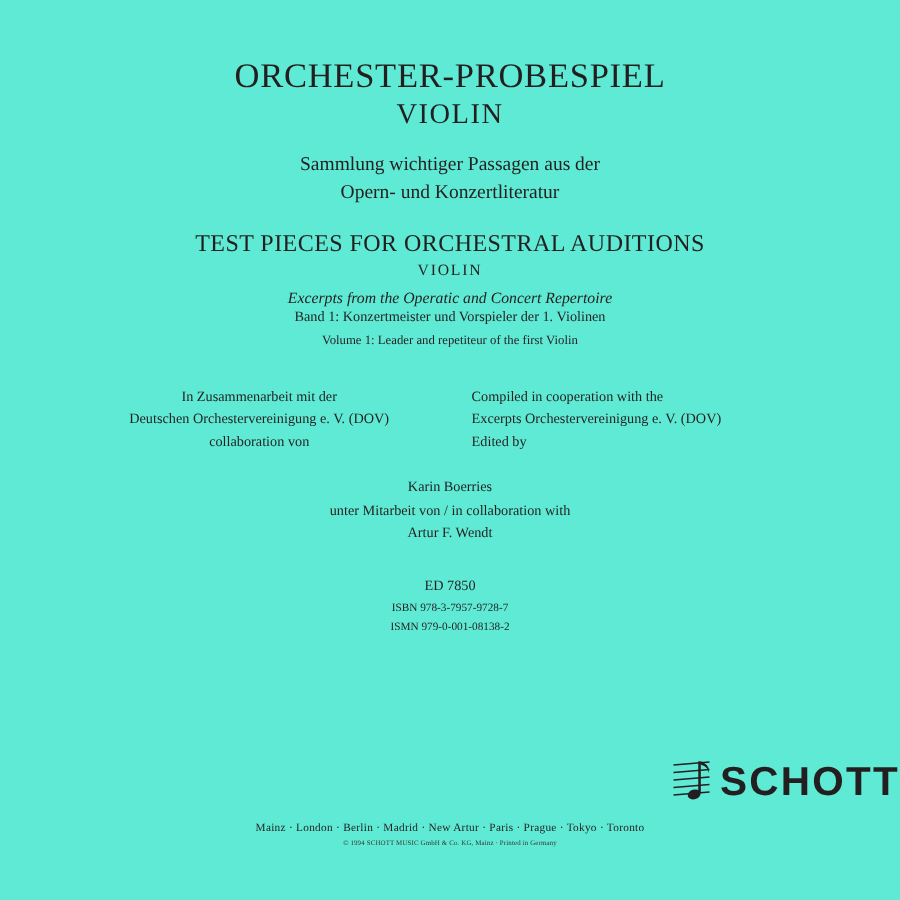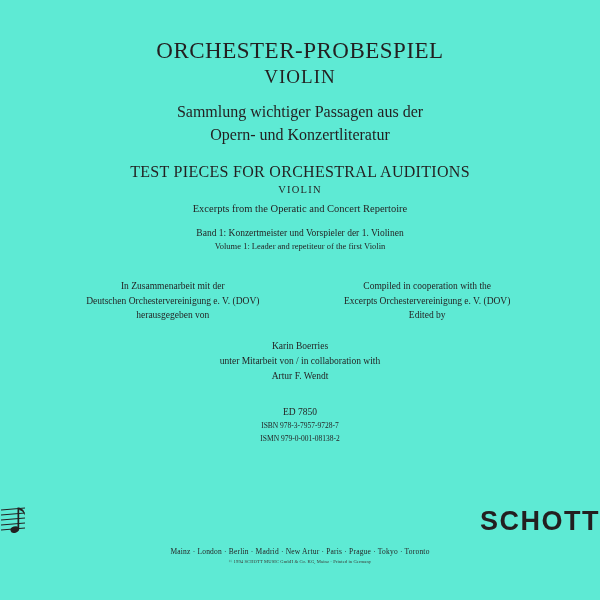--- a/index.html
+++ b/index.html
@@ -40,39 +40,39 @@
     line-height: 1.1;
   }
   .title-instrument {
     font-size: 19px;
     letter-spacing: 1px;
     margin-bottom: 12px;
     font-weight: normal;
     line-height: 1.1;
   }
   .subtitle-de {
-    font-size: 16px;
+    font-size: 13px;
     line-height: 1.45;
     margin-bottom: 16px;
   }
   .title-en {
     font-size: 16px;
     letter-spacing: 0.3px;
     margin-bottom: 3px;
     font-weight: normal;
     line-height: 1.15;
   }
   .instrument-en {
     font-size: 10.5px;
     letter-spacing: 1.2px;
     margin-bottom: 8px;
   }
   .subtitle-en {
     font-size: 10.5px;
-    margin-bottom: 12px;
+    font-style: italic;
   }
   .band-line {
     font-size: 9.5px;
     line-height: 1.5;
   }
   .band-line.second {
     font-size: 8.5px;
   }
   .cols {
     display: flex;
@@ -82,21 +82,21 @@
     line-height: 1.55;
   }
   .col {
     width: 47%;
     font-family: Liberation Serif, serif;
   }
   .col.left {
     text-align: center;
   }
   .col.right {
-    text-align: center;
+    text-align: left;
   }
   .editors {
     margin-top: 16px;
     font-size: 9.5px;
     line-height: 1.6;
   }
   .edition {
     margin-top: 20px;
     font-size: 9.5px;
     line-height: 1.5;
@@ -109,21 +109,21 @@
   .logo-area {
     position: absolute;
     left: 0;
     right: 0;
     bottom: 36px;
     text-align: center;
   }
   .logo-row {
     display: flex;
     align-items: center;
-    justify-content: space-between;
+    justify-content: flex-end;
     gap: 6px;
   }
   .logo-word {
     font-family: "Liberation Sans", sans-serif;
     font-weight: bold;
     font-size: 27px;
     letter-spacing: 1.5px;
     color: #231f20;
   }
   .logo-mark {
@@ -161,21 +161,21 @@
     <div class="instrument-en">VIOLIN</div>
     <div class="subtitle-en">Excerpts from the Operatic and Concert Repertoire</div>
 
     <div class="band-line">Band 1: Konzertmeister und Vorspieler der 1. Violinen</div>
     <div class="band-line second">Volume 1: Leader and repetiteur of the first Violin</div>
 
     <div class="cols">
       <div class="col left">
         <div>In Zusammenarbeit mit der</div>
         <div>Deutschen Orchestervereinigung e. V. (DOV)</div>
-        <div>herausgegeben von</div>
+        <div>collaboration von</div>
       </div>
       <div class="col right">
         <div>Compiled in cooperation with the</div>
         <div>Excerpts Orchestervereinigung e. V. (DOV)</div>
         <div>Edited by</div>
       </div>
     </div>
 
     <div class="editors">
       <div>Karin Boerries</div>

